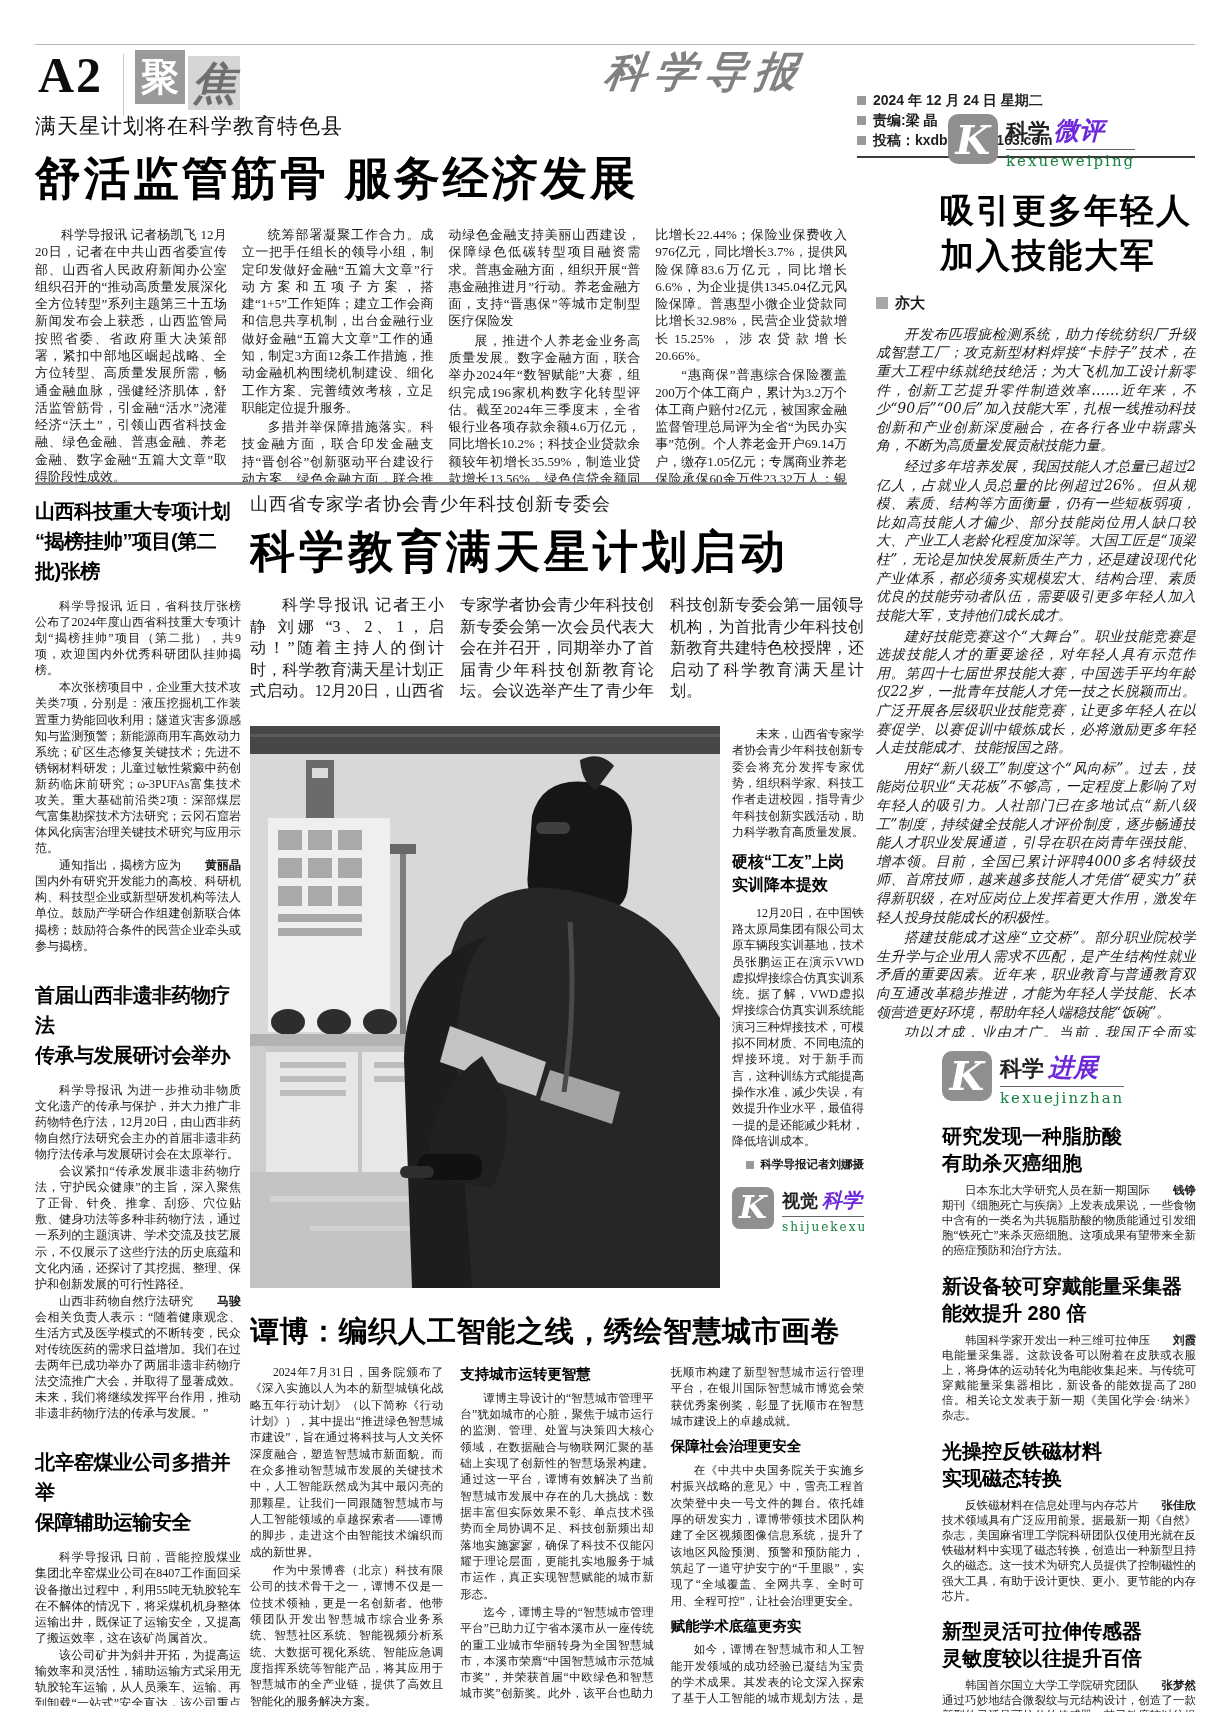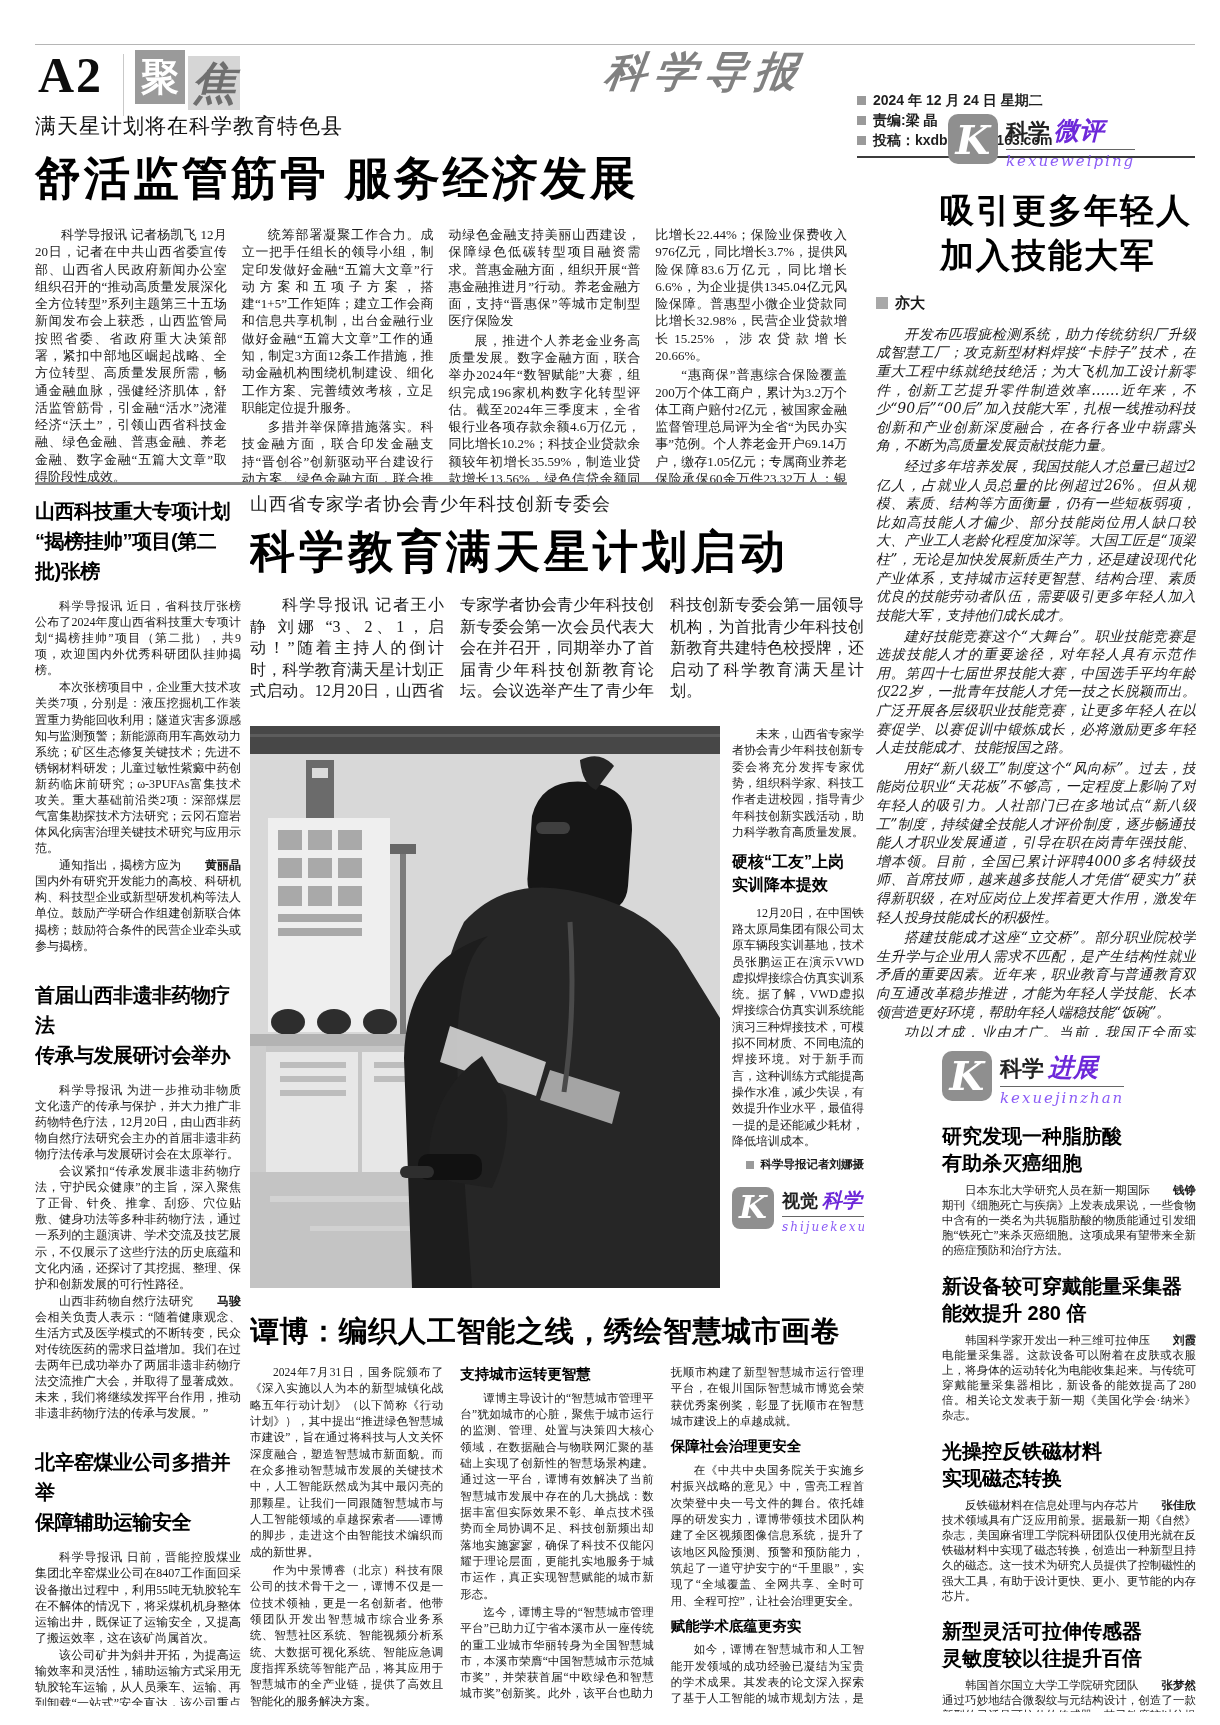--- a/index.html
+++ b/index.html
@@ -52,21 +52,21 @@
   .cap-text { text-align:justify; }
   .cap-credit { margin-top:8px; font-size:11.5px; display:flex; align-items:center; justify-content:flex-end; font-family:"Liberation Sans",sans-serif; font-weight:bold; }
   .cap-credit .sq { width:8px; height:8px; }
   
   .klogo { display:flex; align-items:flex-start; margin-top:14px; }
   .kbox { width:50px; height:50px; flex:none; background:#8f8f8f; border-radius:10px; color:#fff; display:flex; align-items:center; justify-content:center; font-family:"DejaVu Serif",serif; font-style:italic; font-weight:bold; font-size:40px; }
   .kside { margin-left:8px; }
   .kside .cnrow { display:flex; align-items:baseline; border-bottom:1px solid #666; padding-bottom:2px; }
   .kcn { font-family:"Liberation Sans",sans-serif; font-weight:bold; font-size:22px; color:#222; }
   .kcn2 { font-family:"DejaVu Serif",serif; font-style:italic; font-weight:bold; font-size:25px; color:#6d28d9; margin-left:4px; }
-  .ken { font-family:"DejaVu Serif",serif; font-style:italic; font-size:15px; color:#8b5cf6; letter-spacing:2px; margin-top:2px; }
+  .ken { font-family:"DejaVu Serif",serif; font-size:15px; color:#15803d; letter-spacing:2px; margin-top:2px; }
   .shijue-logo .kbox { width:42px; height:42px; font-size:32px; border-radius:8px; }
   .shijue-logo .kcn { font-size:18px; } .shijue-logo .kcn2 { font-size:20px; } .shijue-logo .ken { font-size:12px; }
   
   .tanbo { margin-top:24px; }
   .tanbo-title { font-size:29px; font-weight:bold; color:#000; letter-spacing:0.5px; margin-bottom:12px; }
   .tanbo-body { height:354px; column-count:3; column-gap:17px; overflow:hidden; font-size:11.5px; line-height:1.42; }
   .tanbo-body p { margin-bottom:2px; }
   .sub-h { font-family:"Liberation Sans",sans-serif; font-weight:bold; font-size:14.5px; margin:7px 0 5px 0; color:#000; }
   
   .right-rail { position:absolute; left:876px; top:112px; width:320px; height:1600px; overflow:hidden; }
@@ -306,21 +306,21 @@
       <div class="wp-title">
         <span>吸引更多年轻人</span><br>
         <span>加入技能大军</span>
       </div>
       <div class="wp-author">
         <span class="sq"></span>
         <span>亦大</span>
       </div>
       <div class="wp-body">
         <p>开发布匹瑕疵检测系统，助力传统纺织厂升级成智慧工厂；攻克新型材料焊接“卡脖子”技术，在重大工程中练就绝技绝活；为大飞机加工设计新零件，创新工艺提升零件制造效率……近年来，不少“90后”“00后”加入技能大军，扎根一线推动科技创新和产业创新深度融合，在各行各业中崭露头角，不断为高质量发展贡献技能力量。</p>
-        <p>经过多年培养发展，我国技能人才总量已超过2亿人，占就业人员总量的比例超过26%。但从规模、素质、结构等方面衡量，仍有一些短板弱项，比如高技能人才偏少、部分技能岗位用人缺口较大、产业工人老龄化程度加深等。大国工匠是“顶梁柱”，无论是加快发展新质生产力，还是建设现代化产业体系，支持城市运转更智慧、结构合理、素质优良的技能劳动者队伍，需要吸引更多年轻人加入技能大军，支持他们成长成才。</p>
+        <p>经过多年培养发展，我国技能人才总量已超过2亿人，占就业人员总量的比例超过26%。但从规模、素质、结构等方面衡量，仍有一些短板弱项，比如高技能人才偏少、部分技能岗位用人缺口较大、产业工人老龄化程度加深等。大国工匠是“顶梁柱”，无论是加快发展新质生产力，还是建设现代化产业体系，都必须务实规模宏大、结构合理、素质优良的技能劳动者队伍，需要吸引更多年轻人加入技能大军，支持他们成长成才。</p>
         <p>建好技能竞赛这个“大舞台”。职业技能竞赛是选拔技能人才的重要途径，对年轻人具有示范作用。第四十七届世界技能大赛，中国选手平均年龄仅22岁，一批青年技能人才凭一技之长脱颖而出。广泛开展各层级职业技能竞赛，让更多年轻人在以赛促学、以赛促训中锻炼成长，必将激励更多年轻人走技能成才、技能报国之路。</p>
         <p>用好“新八级工”制度这个“风向标”。过去，技能岗位职业“天花板”不够高，一定程度上影响了对年轻人的吸引力。人社部门已在多地试点“新八级工”制度，持续健全技能人才评价制度，逐步畅通技能人才职业发展通道，引导在职在岗青年强技能、增本领。目前，全国已累计评聘4000多名特级技师、首席技师，越来越多技能人才凭借“硬实力”获得新职级，在对应岗位上发挥着更大作用，激发年轻人投身技能成长的积极性。</p>
         <p>搭建技能成才这座“立交桥”。部分职业院校学生升学与企业用人需求不匹配，是产生结构性就业矛盾的重要因素。近年来，职业教育与普通教育双向互通改革稳步推进，才能为年轻人学技能、长本领营造更好环境，帮助年轻人端稳技能“饭碗”。</p>
         <p>功以才成，业由才广。当前，我国正全面实施“技能中国行动”，随着政策红利不断释放，社会关注度持续提升，学技能者有奔头、干技能活的更有甜头的共识正在形成。期待更多年轻人把握机遇、奋发有为，努力成为高素质技术技能人才、能工巧匠、大国工匠，在技能岗位拼搏奋斗中成就出彩人生。</p>
       </div>
     </div>
 
     <div class="jz-block">
       <div class="klogo jz-logo">
         <div class="kbox">K</div>

